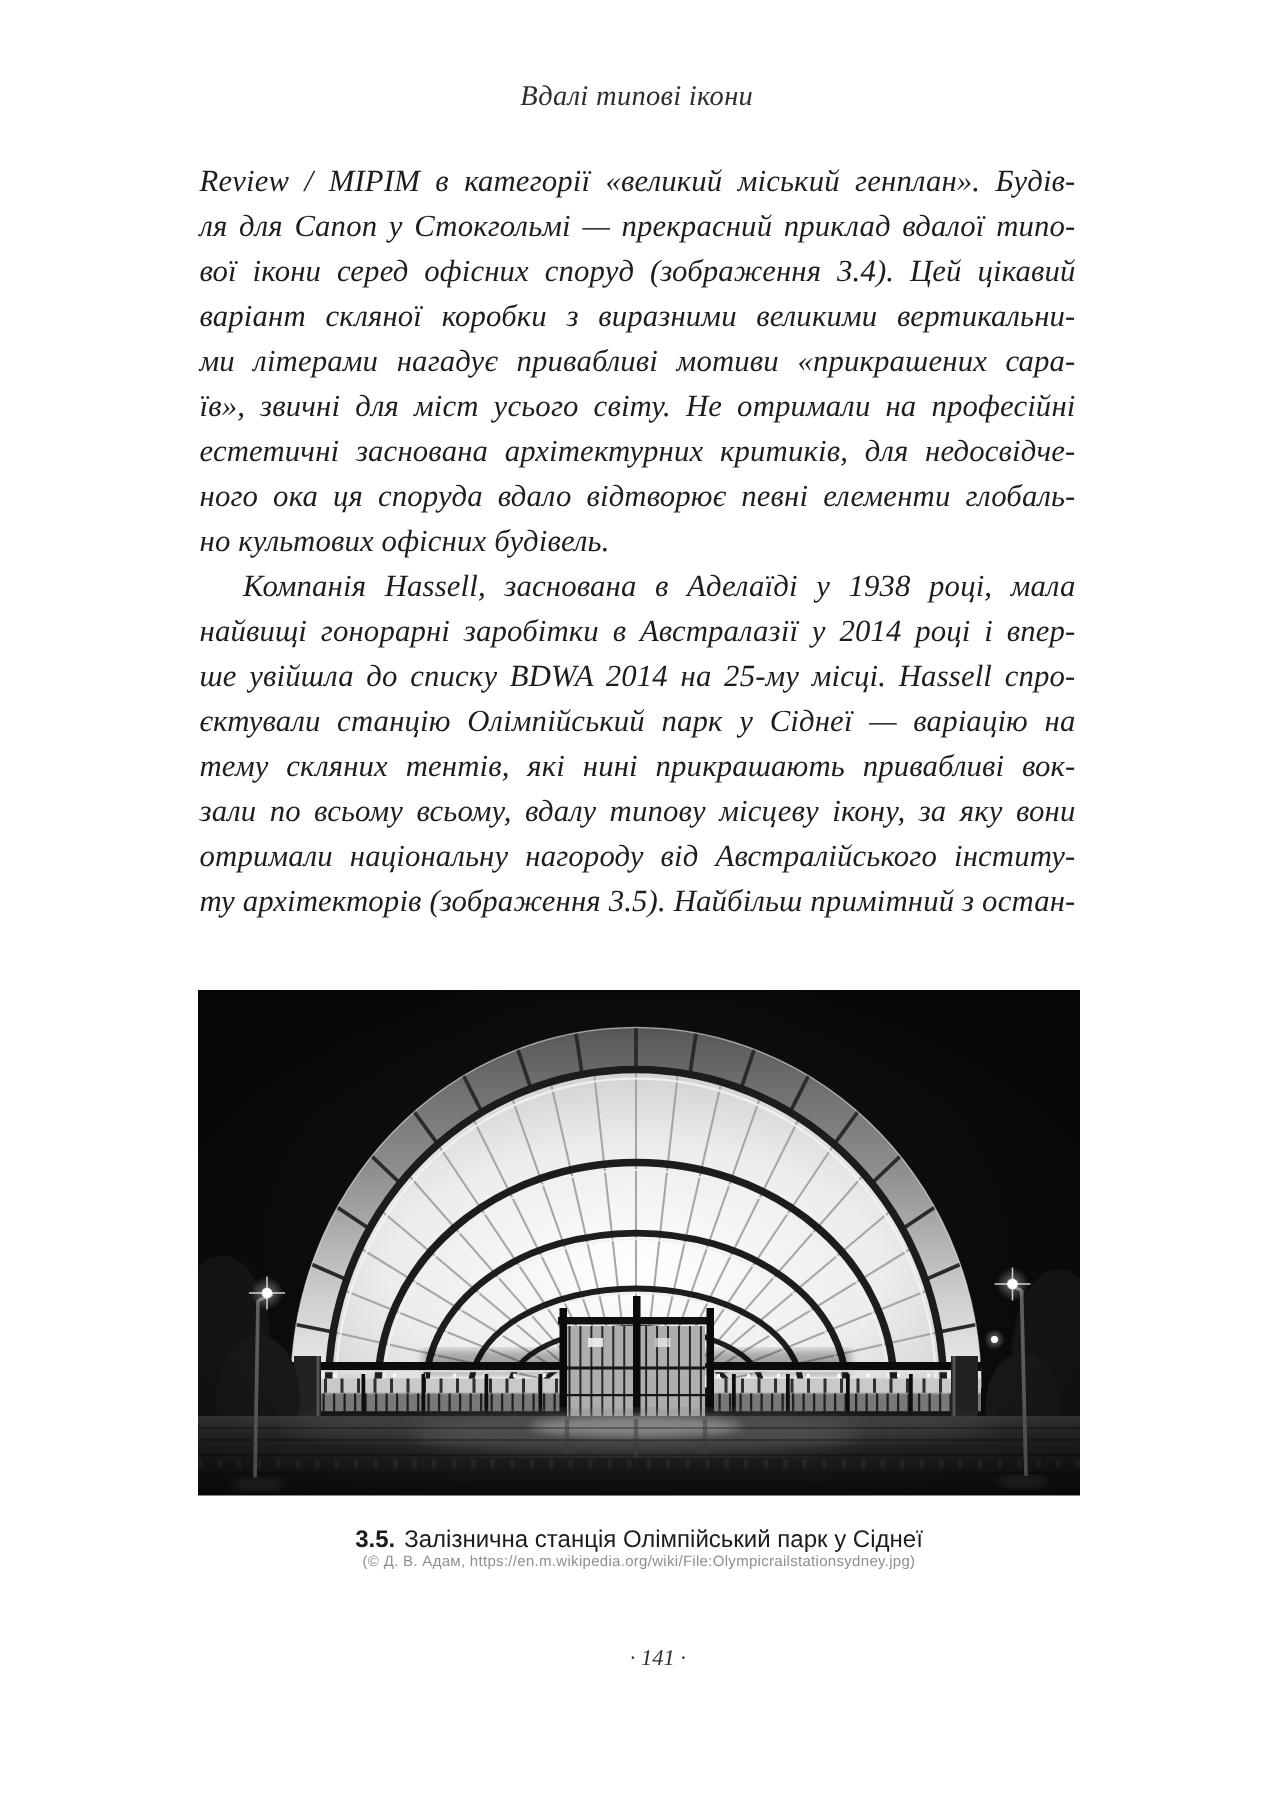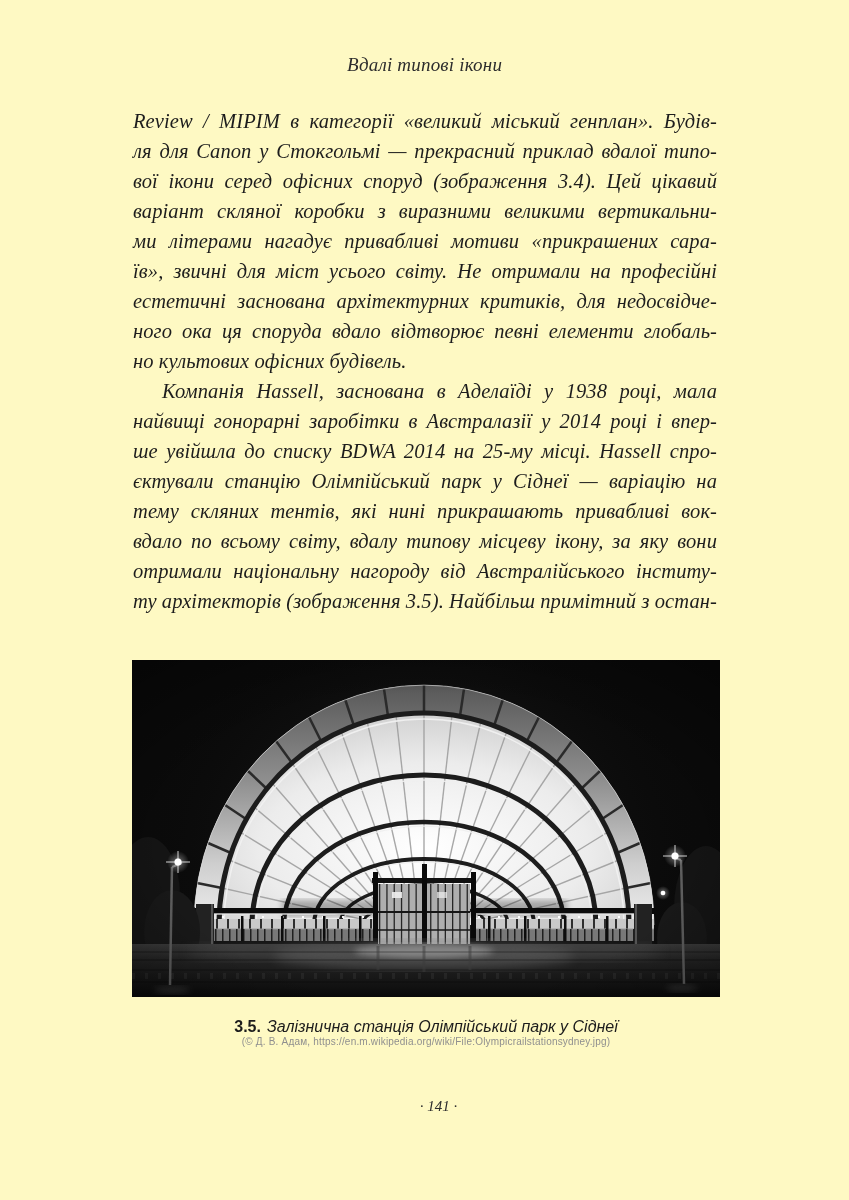--- a/index.html
+++ b/index.html
@@ -1,19 +1,19 @@
 <!DOCTYPE html>
 <html><head>
 <meta charset="utf-8">
 <style>
   html,body{margin:0;padding:0;background:#e8e8e8;}
   .page{
     position:relative;
     width:849px;height:1200px;
-    background:#fef9c3;
+    background:#ffffff;
     margin:0 auto;
     font-family:"Liberation Serif","DejaVu Serif",serif;
     overflow:hidden;
   }
   .running-head{
     position:absolute;top:54px;left:0;right:0;
     text-align:center;
     font-style:italic;
     font-size:19px;
     color:#2d2d2d;
@@ -42,21 +42,21 @@
   }
   .photo-frame{display:block;width:588px;height:337px;margin:0 auto;}
   .figcaption{
     margin-top:21px;
     text-align:center;
     font-family:"Liberation Sans","DejaVu Sans",sans-serif;
     font-size:16px;
     color:#1c1c1c;
   }
   .cap-num{font-weight:700;margin-right:6px;}
-  .cap-text{font-style:italic;}
+  .cap-text{}
   .credit{
     text-align:center;
     font-family:Liberation Sans, sans-serif;
     font-size:10px;
     color:#8f8f8f;
     letter-spacing:.2px;
   }
   .page-number{
     position:absolute;top:1098px;left:0;right:0;
     text-align:center;
@@ -81,21 +81,21 @@
     <div class="line">ми літерами нагадує привабливі мотиви «прикрашених сара-</div>
     <div class="line">їв», звичні для міст усього світу. Не отримали на професійні</div>
     <div class="line">естетичні заснована архітектурних критиків, для недосвідче-</div>
     <div class="line">ного ока ця споруда вдало відтворює певні елементи глобаль-</div>
     <div class="line para-end">но культових офісних будівель.</div>
     <div class="line indent">Компанія Hassell, заснована в Аделаїді у 1938 році, мала</div>
     <div class="line">найвищі гонорарні заробітки в Австралазії у 2014 році і впер-</div>
     <div class="line">ше увійшла до списку BDWA 2014 на 25-му місці. Hassell спро-</div>
     <div class="line">єктували станцію Олімпійський парк у Сіднеї — варіацію на</div>
     <div class="line">тему скляних тентів, які нині прикрашають привабливі вок-</div>
-    <div class="line">вдало по всьому світу, вдалу типову місцеву ікону, за яку вони</div>
+    <div class="line">зали по всьому всьому, вдалу типову місцеву ікону, за яку вони</div>
     <div class="line">отримали національну нагороду від Австралійського інститу-</div>
     <div class="line">ту архітекторів (зображення 3.5). Найбільш примітний з остан-</div>
   </div>
 
   <figure class="figure">
     <svg class="photo-frame" viewBox="0 0 588 337" role="img">
       <defs>
         <radialGradient id="glow" cx="50%" cy="68%" r="65%">
           <stop offset="0%" stop-color="#ffffff"></stop>
           <stop offset="55%" stop-color="#ececec"></stop>

